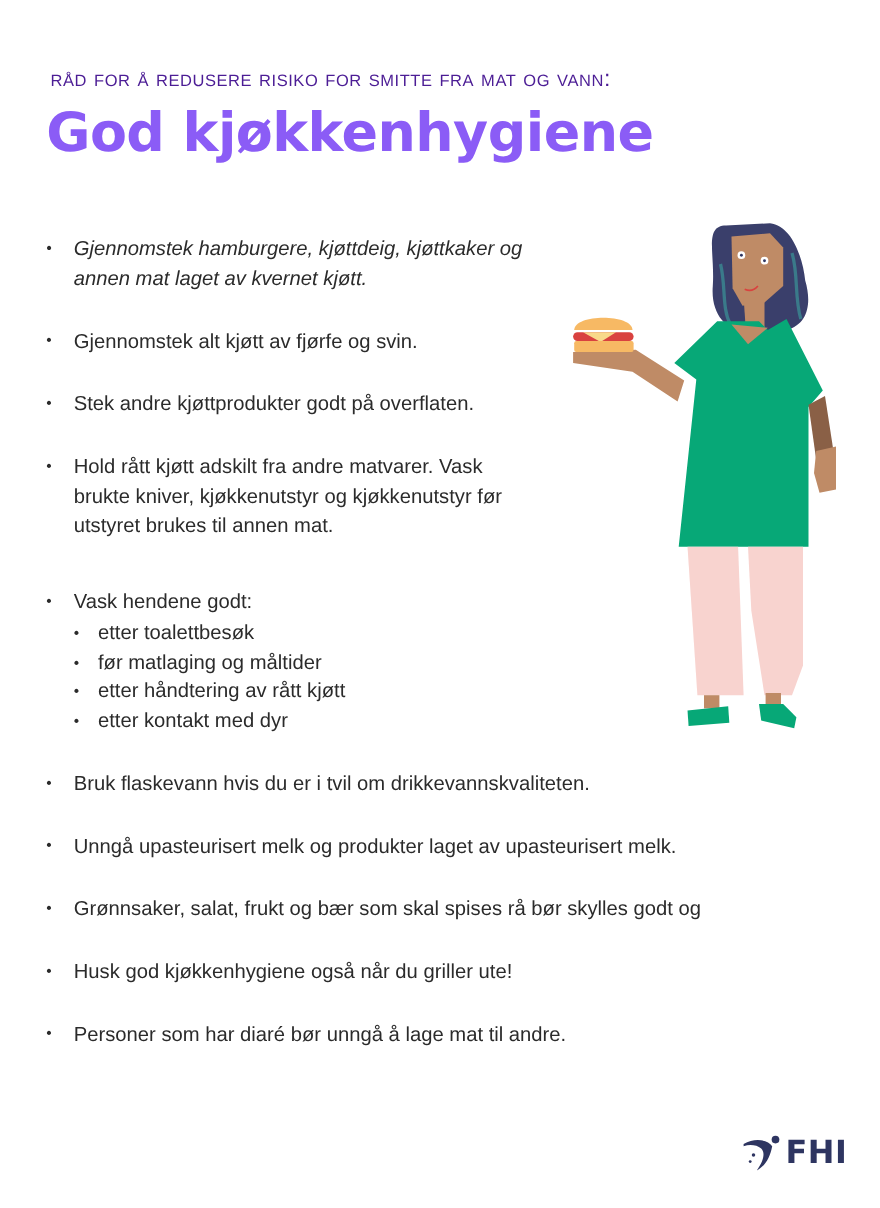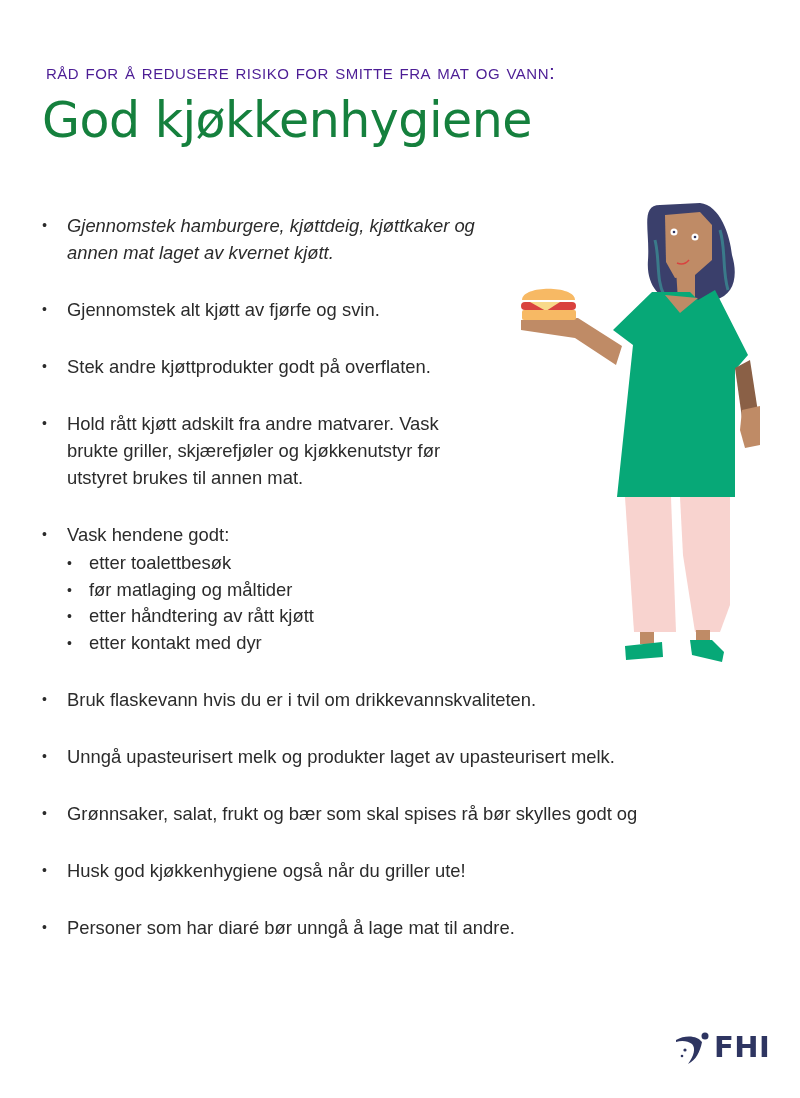--- a/index.html
+++ b/index.html
@@ -1,22 +1,22 @@
 <!DOCTYPE html>
 <html><head>
 <meta charset="utf-8">
 <style>
   html, body { margin: 0; padding: 0; background: #ffffff; }
   body { width: 800px; height: 1098px; position: relative; overflow: hidden;
          font-family: "DejaVu Sans", sans-serif; color: #2b2b2b; }
   .kicker { position: absolute; left: 46px; top: 60px; color: #4c1d95;
             font-family: "Liberation Sans", sans-serif; font-size: 21px; letter-spacing: 0.5px;
             font-variant: small-caps; text-transform: lowercase; }
-  .title { position: absolute; left: 42px; top: 92px; color: #15803d;
-           font-family: "DejaVu Sans", sans-serif; font-size: 49px; font-weight: 400; letter-spacing: -0.5px; }
+  .title { position: absolute; left: 42px; top: 92px; color: #8b5cf6;
+           font-family: "DejaVu Sans", sans-serif; font-size: 49px; font-weight: 700; letter-spacing: -0.5px; }
   ul.main { position: absolute; left: 40px; top: 212px; margin: 0; padding: 0; list-style: none; width: 700px; }
   ul.main > li { position: relative; padding-left: 27px; font-size: 18.4px; line-height: 27px;
                  font-family: "Liberation Sans", sans-serif; color: #2b2b2b; }
   ul.main > li::before { content: "•"; position: absolute; left: 2px; top: 0; font-size: 14px; }
   ul.sub { margin: 2px 0 0 0; padding: 0; list-style: none; }
   ul.sub > li { position: relative; padding-left: 22px; line-height: 26.5px; }
   ul.sub > li::before { content: "•"; position: absolute; left: 0; top: 0; font-size: 14px; }
   .logo { position: absolute; left: 674px; top: 1030px; display: flex; align-items: flex-start; }
   .logo-text { font-family: "DejaVu Sans", sans-serif; font-weight: bold; font-size: 29px; color: #2e3561; margin-left: 4px; letter-spacing: 0.5px; }
   .illus { position: absolute; left: 515px; top: 195px; }
@@ -31,23 +31,23 @@
   <li style="margin-bottom:30px;font-style:italic;">
     <span>Gjennomstek hamburgere, kjøttdeig, kjøttkaker og</span><br>
     <span>annen mat laget av kvernet kjøtt.</span>
   </li>
   <li style="margin-bottom:30px;">
     <span>Gjennomstek alt kjøtt av fjørfe og svin.</span>
   </li>
   <li style="margin-bottom:30px;">
     <span>Stek andre kjøttprodukter godt på overflaten.</span>
   </li>
-  <li style="margin-bottom:30px;">
+  <li style="margin-bottom:42px;">
     <span>Hold rått kjøtt adskilt fra andre matvarer. Vask</span><br>
-    <span>brukte griller, skjærefjøler og kjøkkenutstyr før</span><br>
+    <span>brukte kniver, kjøkkenutstyr og kjøkkenutstyr før</span><br>
     <span>utstyret brukes til annen mat.</span>
   </li>
   <li style="margin-bottom:30px;">
     <span>Vask hendene godt:</span>
     <ul class="sub">
       <li>etter toalettbesøk</li>
       <li>før matlaging og måltider</li>
       <li>etter håndtering av rått kjøtt</li>
       <li>etter kontakt med dyr</li>
     </ul>

